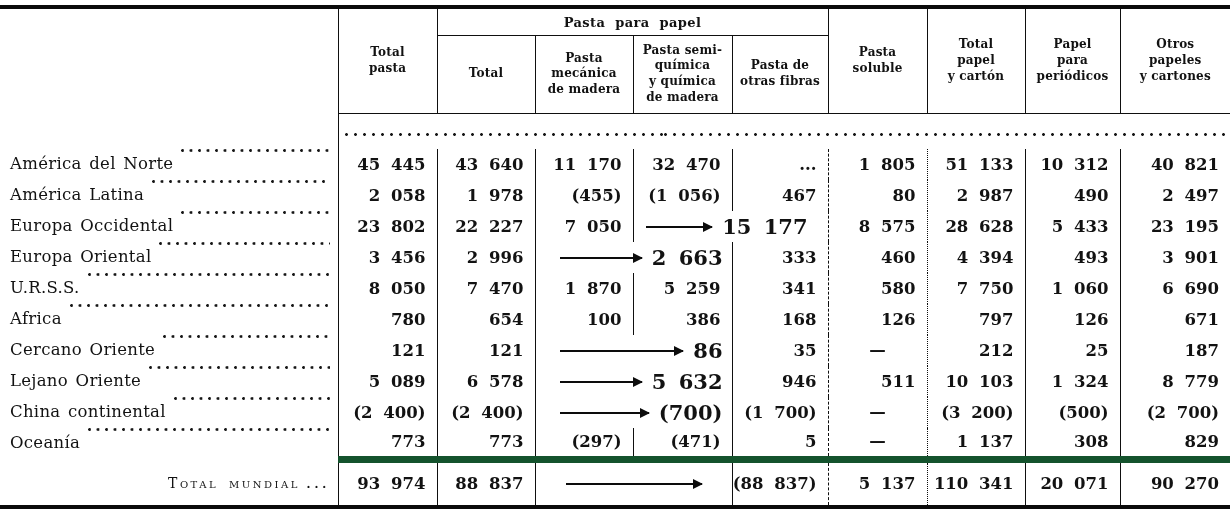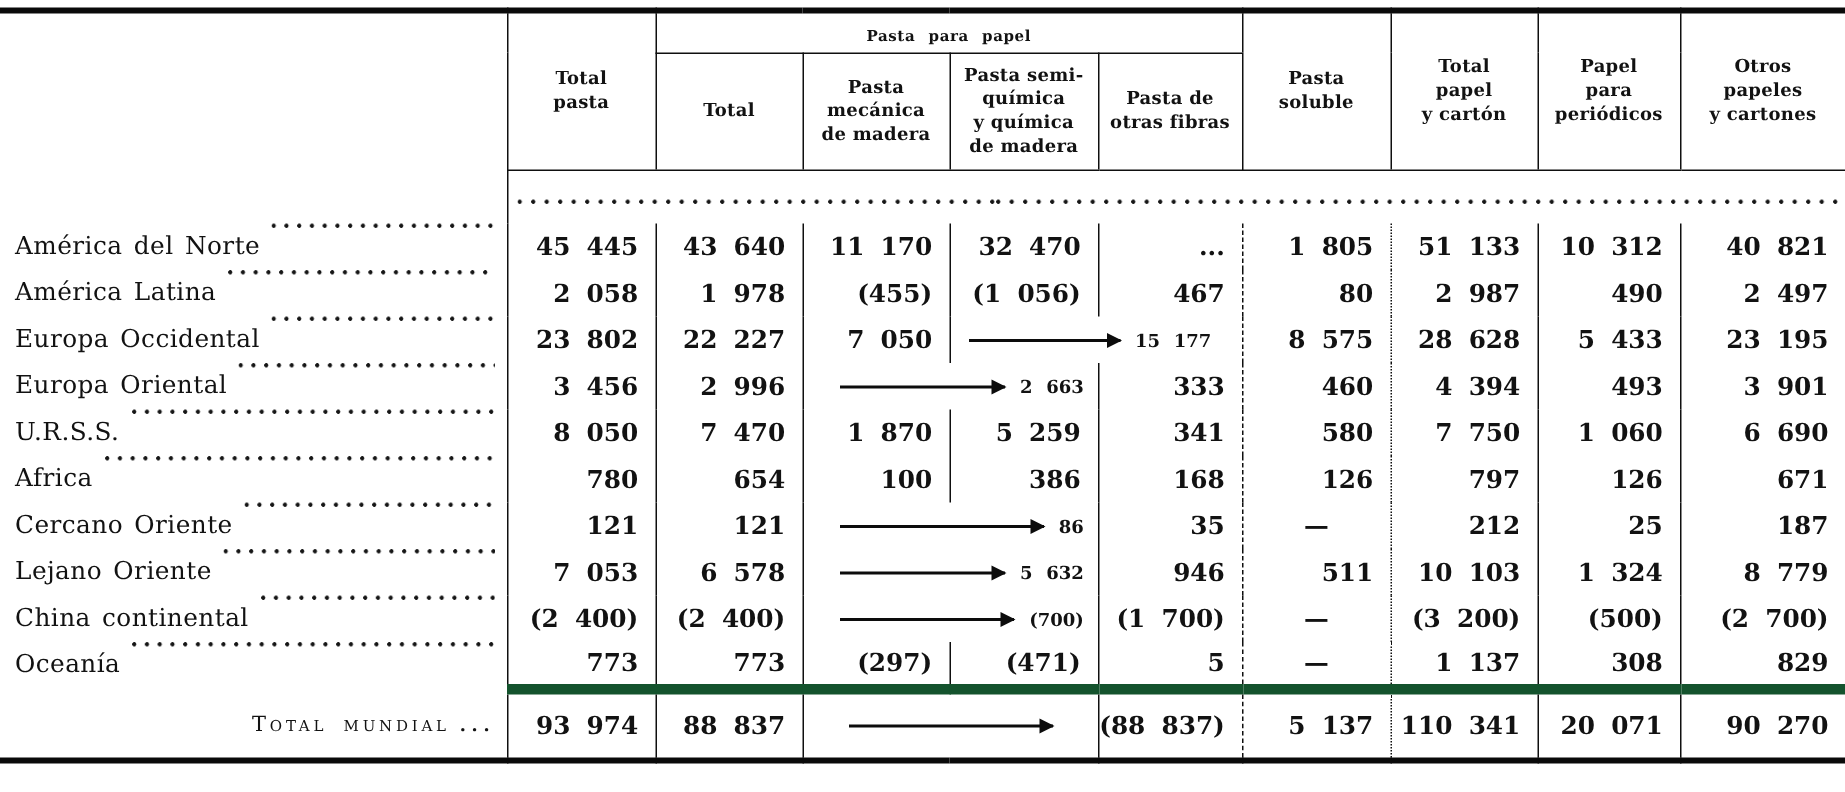--- a/index.html
+++ b/index.html
@@ -23,21 +23,21 @@
   
   .c-tp,.c-t,.c-mec,.c-semi,.c-otras,.c-sol,.c-tpc,.c-per,.c-otr,.group{border-left:1px solid #0f0f0f;}
   tbody td.c-sol{border-left-style:dashed;}
   tbody td.c-tpc{border-left-style:dotted;}
 
   
   thead th{border-bottom:1px solid #0f0f0f;text-align:center;font-weight:700;}
   thead th.region{border-bottom:none;border-left:none;}
   tr.h1{height:28px;} tr.h2{height:78px;}
   thead .hl{display:block;white-space:pre-line;font-size:12px;line-height:1.3;letter-spacing:.2px;}
-  thead th.group .gl{font-size:10px;word-spacing:5px;letter-spacing:.4px;}
+  thead th.group .gl{font-size:13px;word-spacing:5px;letter-spacing:.4px;}
 
   
   tr.unit-row{height:36px;}
   td.unit-cell{border-left:1px solid #0f0f0f;}
   .unit-flex{display:flex;align-items:center;padding:0 4px 0 6px;}
   .unit-text{font-style:italic;font-size:14.5px;word-spacing:6px;white-space:nowrap;margin:0 12px;}
   .udots{height:3px;background:radial-gradient(circle at 1.5px 1.5px,#161616 1.2px,transparent 1.6px) repeat-x;background-size:9px 3px;margin-top:6px;}
   .udots.left{flex:1.05;} .udots.right{flex:1.85;}
 
   
@@ -50,21 +50,21 @@
 
   
   td.acell{vertical-align:middle;}
   .aflex{display:flex;align-items:center;width:100%;box-sizing:border-box;}
   .from-mec .aflex{padding:0 9px 0 24px;}
   .from-semi .aflex{padding:0 20px 0 12px;}
   .arrow-only .aflex{padding:0 30px;}
   .arrow{flex:1;height:2px;background:#0c0c0c;position:relative;}
   .arrow::after{content:"";position:absolute;right:-1px;top:-4px;width:0;height:0;
     border-left:10px solid #0c0c0c;border-top:5px solid transparent;border-bottom:5px solid transparent;}
-  .aval{font-size:12px;font-weight:700;word-spacing:5px;white-space:nowrap;margin-left:10px;}
+  .aval{font-size:21px;font-weight:700;word-spacing:5px;white-space:nowrap;margin-left:10px;}
 
   
   tr.total-row{height:48px;}
   tr.total-row td{border-top:7px solid #14532d;}
   tr.total-row td.total-label{border-top:none;border-left:none;text-align:right;padding-right:8px;}
   .tlabel{font-variant:small-caps;font-size:14px;letter-spacing:2.5px;word-spacing:4px;}
   .tellipsis{letter-spacing:2.5px;font-size:17px;margin-left:6px;}
 </style>
 </head>
 <body>
@@ -259,21 +259,21 @@
           <td class="num c-sol center">—</td>
           <td class="num c-tpc">212</td>
           <td class="num c-per">25</td>
           <td class="num c-otr">187</td>
         </tr>
         <tr class="data-row">
           <td class="label-cell">
             <span class="rlabel">Lejano Oriente</span>
             <span class="dots"></span>
           </td>
-          <td class="num c-tp">7 053</td>
+          <td class="num c-tp">5 089</td>
           <td class="num c-t">6 578</td>
           <td class="acell c-mec from-mec" colspan="2">
             <div class="aflex">
               <span class="arrow"></span>
               <span class="aval">5 632</span>
             </div>
           </td>
           <td class="num c-otras">946</td>
           <td class="num c-sol">511</td>
           <td class="num c-tpc">10 103</td>

